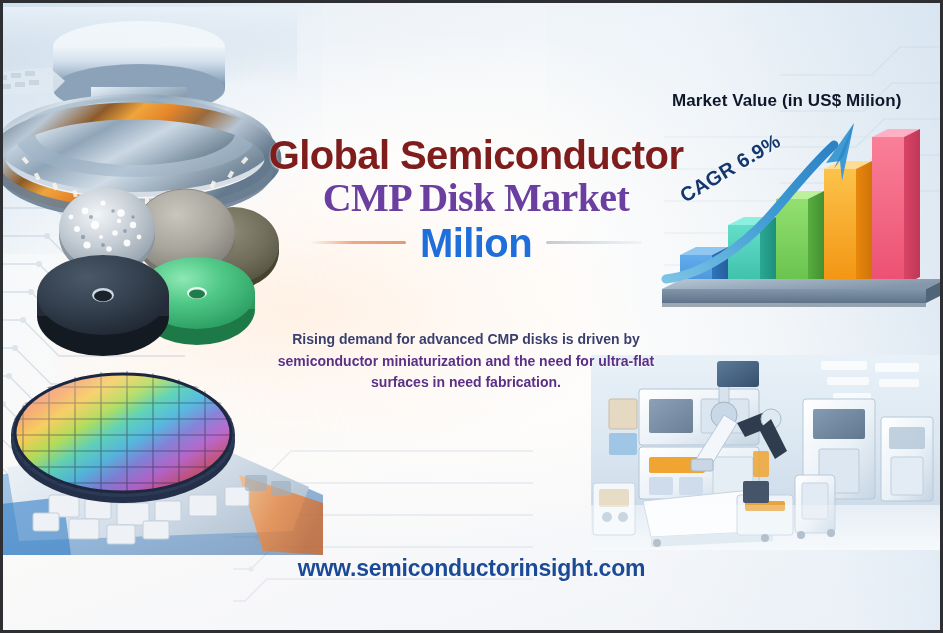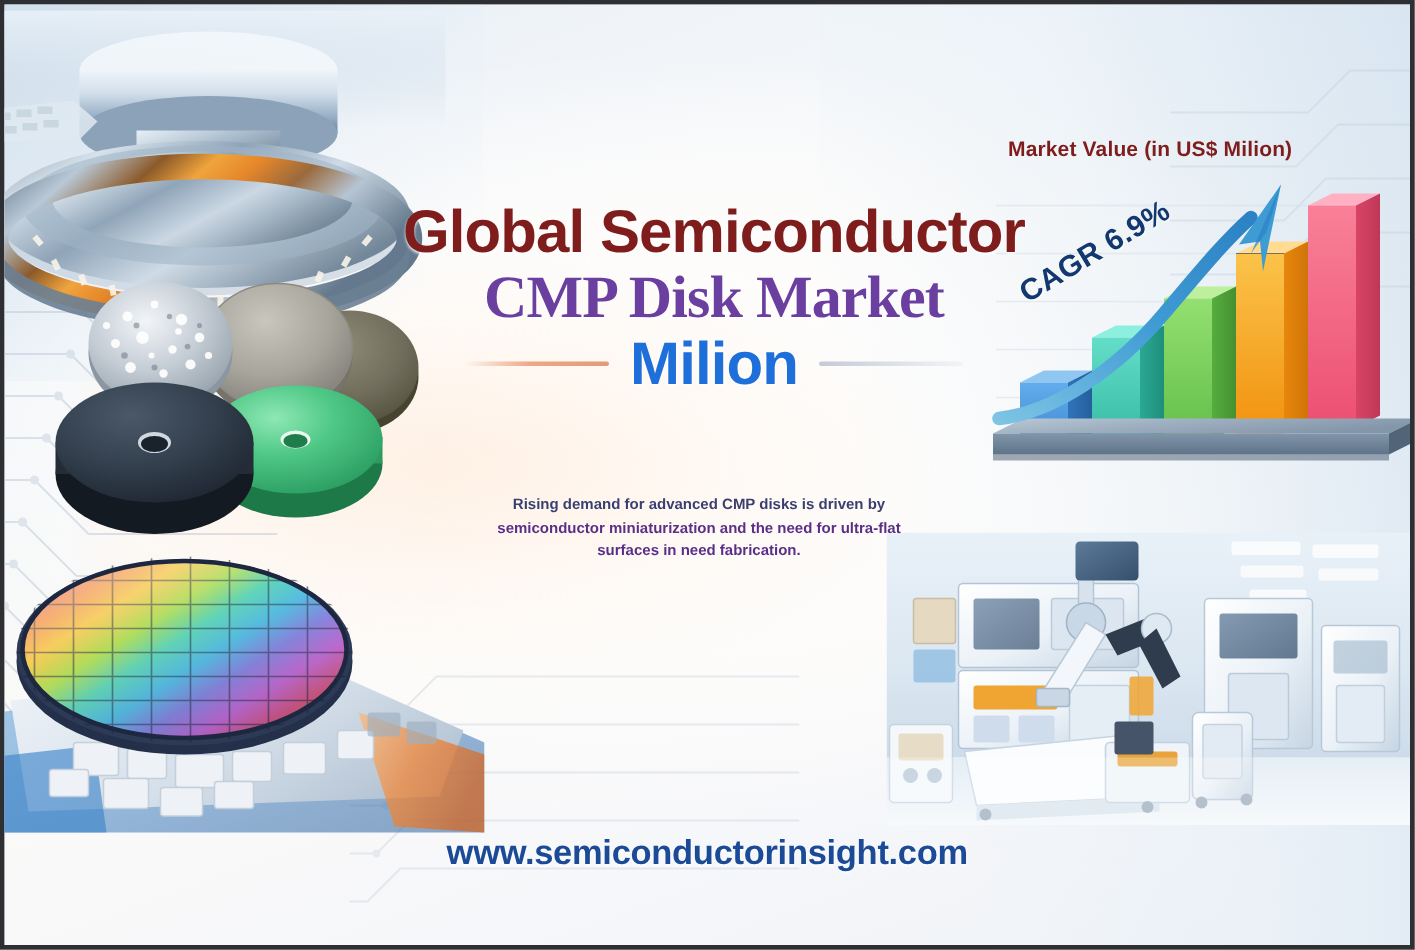--- a/index.html
+++ b/index.html
@@ -54,22 +54,22 @@
   
   .wafer-scene { position:absolute; left:-10px; top:352px; width:330px; height:210px; }
 
   
   .fab { position:absolute; left:588px; top:352px; width:360px; height:195px; }
 
   
   .chart-zone { position:absolute; left:655px; top:78px; width:290px; height:260px; }
   .chart-title {
     position:absolute; left:14px; top:10px;
-    font-size:14px; font-weight:bold; letter-spacing:.1px;
-    color:#7f1d1d; white-space:nowrap;
+    font-size:17px; font-weight:bold; letter-spacing:.1px;
+    color:#0f172a; white-space:nowrap;
     font-family:"Liberation Sans", sans-serif;
   }
   .chart-svg { position:absolute; left:0; top:26px; width:290px; height:234px; }
   .cagr-label {
     position:absolute; left:24px; top:105px;
     transform:rotate(-31deg); transform-origin:left center;
     font-size:20px; font-weight:bold; color:#12386f;
     letter-spacing:.3px; white-space:nowrap;
     text-shadow:0 1px 1px rgba(255,255,255,.85);
   }
@@ -88,21 +88,21 @@
     gap:14px; margin-top:4px;
   }
   .hl-3 { font-size:40px; color:#1e6fd9; white-space:nowrap; }
   .rule { height:3px; flex:1 1 auto; max-width:96px; border-radius:2px; }
   .rule.l { background:linear-gradient(90deg, rgba(245,190,165,0) 0%, #eda886 45%, #e39a78 100%); }
   .rule.r { background:linear-gradient(90deg, #c3cbd6 0%, rgba(200,208,220,.15) 100%); }
 
   
   .subtitle {
     position:absolute; left:228px; top:326px; width:470px;
-    text-align:center; font-size:10px; font-weight:bold;
+    text-align:center; font-size:14px; font-weight:bold;
     line-height:1.55; color:#5c2f86;
     text-shadow:0 1px 1px rgba(255,255,255,.9);
   }
   .subtitle .s1 { color:#3b3f6e; }
 
   
   .site-url {
     position:absolute; left:0; right:0; top:552px;
     text-align:center; font-size:23px; font-weight:bold;
     color:#1b4a96; letter-spacing:-.2px;

